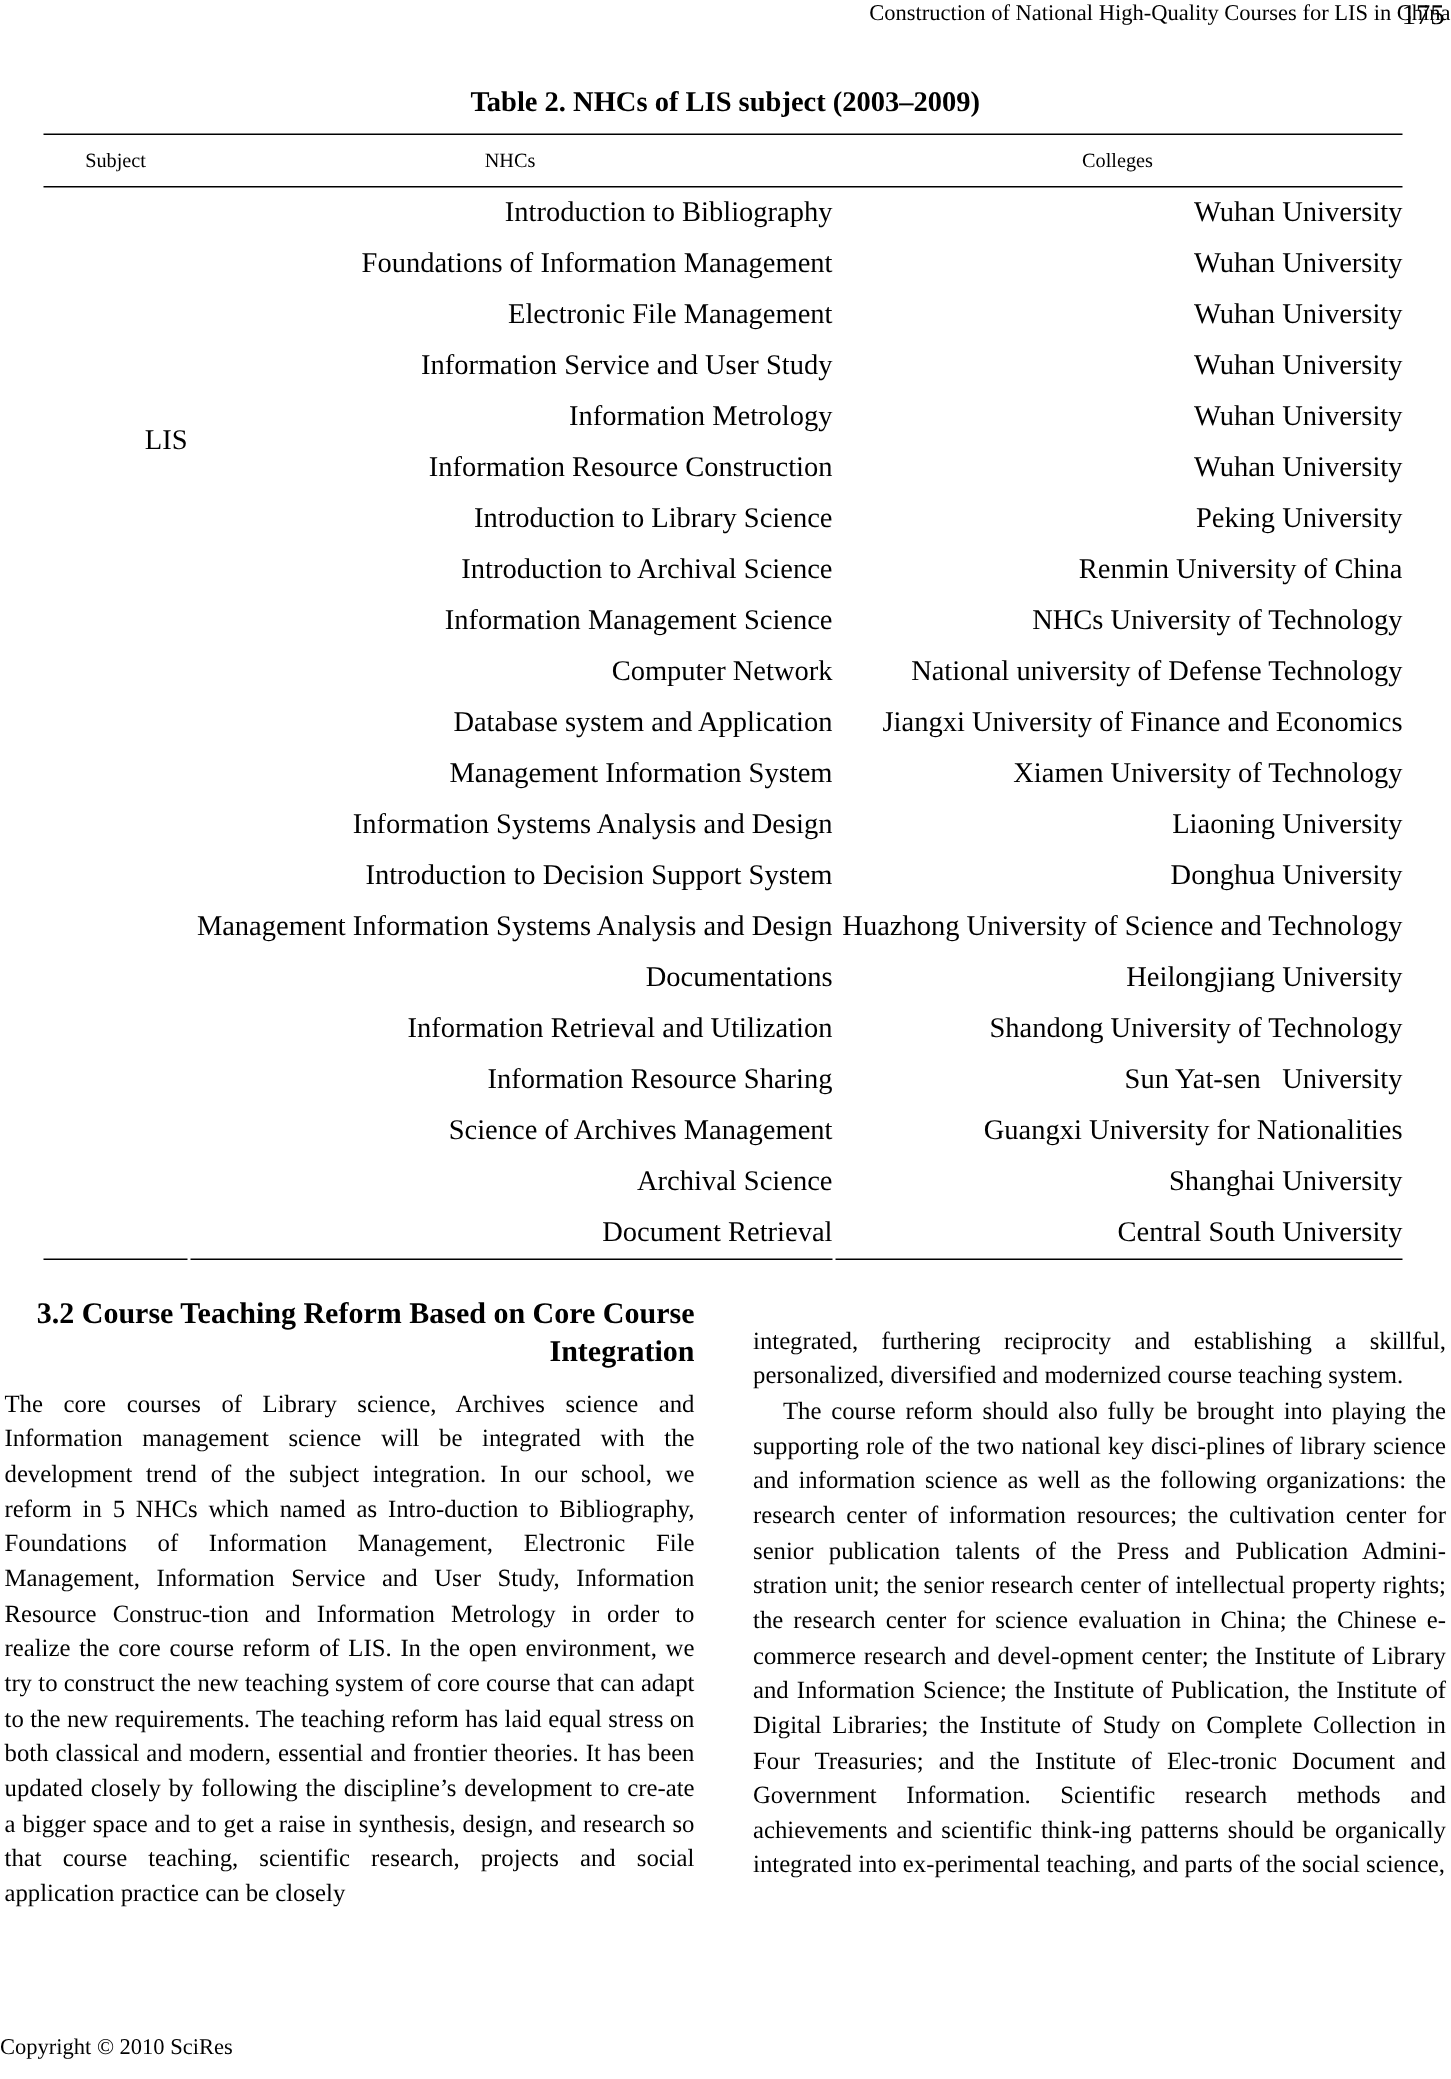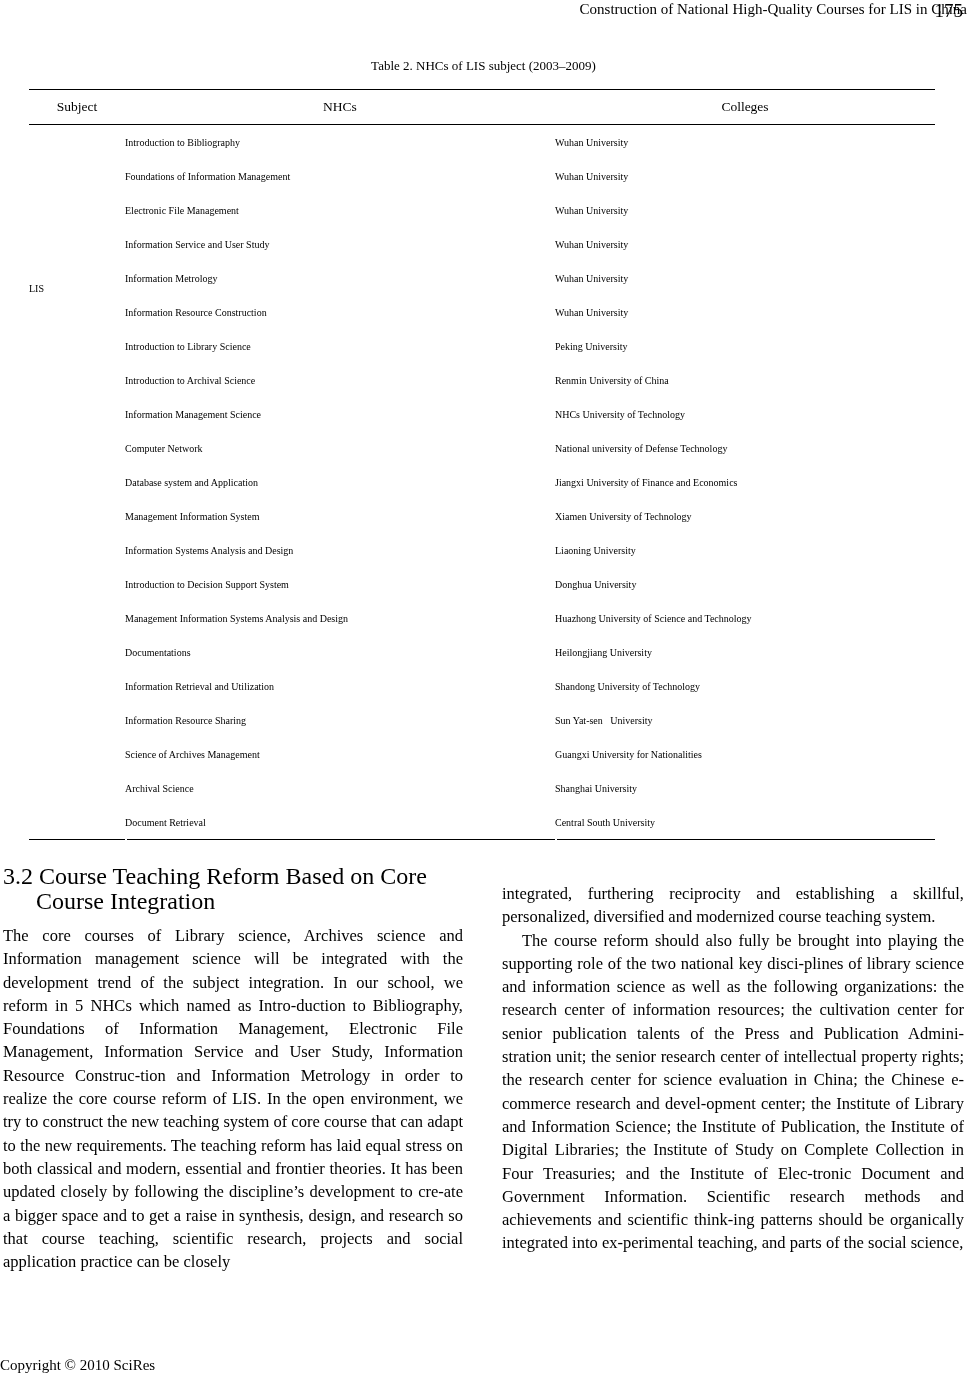--- a/index.html
+++ b/index.html
@@ -12,36 +12,36 @@
   }
   .running-title {
     position: absolute; left: 0; width: 967px; top: 0;
     text-align: right; font-size: 15px; line-height: 18px;
   }
   .page-number {
     position: absolute; right: 4px; top: 2px; font-size: 19px; line-height: 18px; text-align: right;
   }
   .table-caption {
     position: absolute; top: 58px; left: 0; width: 967px;
-    text-align: center; font-weight: normal; font-size: 13px;
+    text-align: center; font-weight: bold; font-size: 19px;
   }
   .tbl-wrap { position: absolute; top: 89px; left: 29px; width: 906px; }
   .rule { height: 0; border-top: 1.5px solid #000; }
   .rule-bottom { display: flex; }
   .rule-bottom span { border-top: 1.5px solid #000; height: 0; }
   table { border-collapse: collapse; width: 906px; table-layout: fixed; }
   th { font-weight: normal; font-size: 13.5px; height: 34px; text-align: center; padding: 0; }
-  td { font-size: 10px; height: 34px; text-align: left; padding: 0; vertical-align: middle; }
+  td { font-size: 19px; height: 34px; text-align: right; padding: 0; vertical-align: middle; }
   col.c1 { width: 96px; } col.c2 { width: 430px; } col.c3 { width: 380px; }
 
   .col-left { position: absolute; left: 3px; top: 864px; width: 460px; }
   .col-right { position: absolute; left: 502px; top: 864px; width: 462px; margin-top: 18px; }
   h2.section-title {
-    margin: 0; font-size: 24px; font-weight: normal; line-height: 25px;
-    padding-left: 33px; text-indent: -33px; margin-bottom: 10px;
+    margin: 0; font-size: 20px; font-weight: bold; line-height: 25px;
+    padding-left: 33px; text-indent: -33px; margin-bottom: 10px; text-align: right;
   }
   p.body {
     margin: 0; font-size: 16.5px; line-height: 23.3px; text-align: justify;
   }
   p.indent { text-indent: 20px; }
   .footer-left {
     position: absolute; left: 0; top: 1357px; font-size: 15px;
   }
   .footer-right {
     position: absolute; right: 4px; top: 1357px; font-size: 15px;

